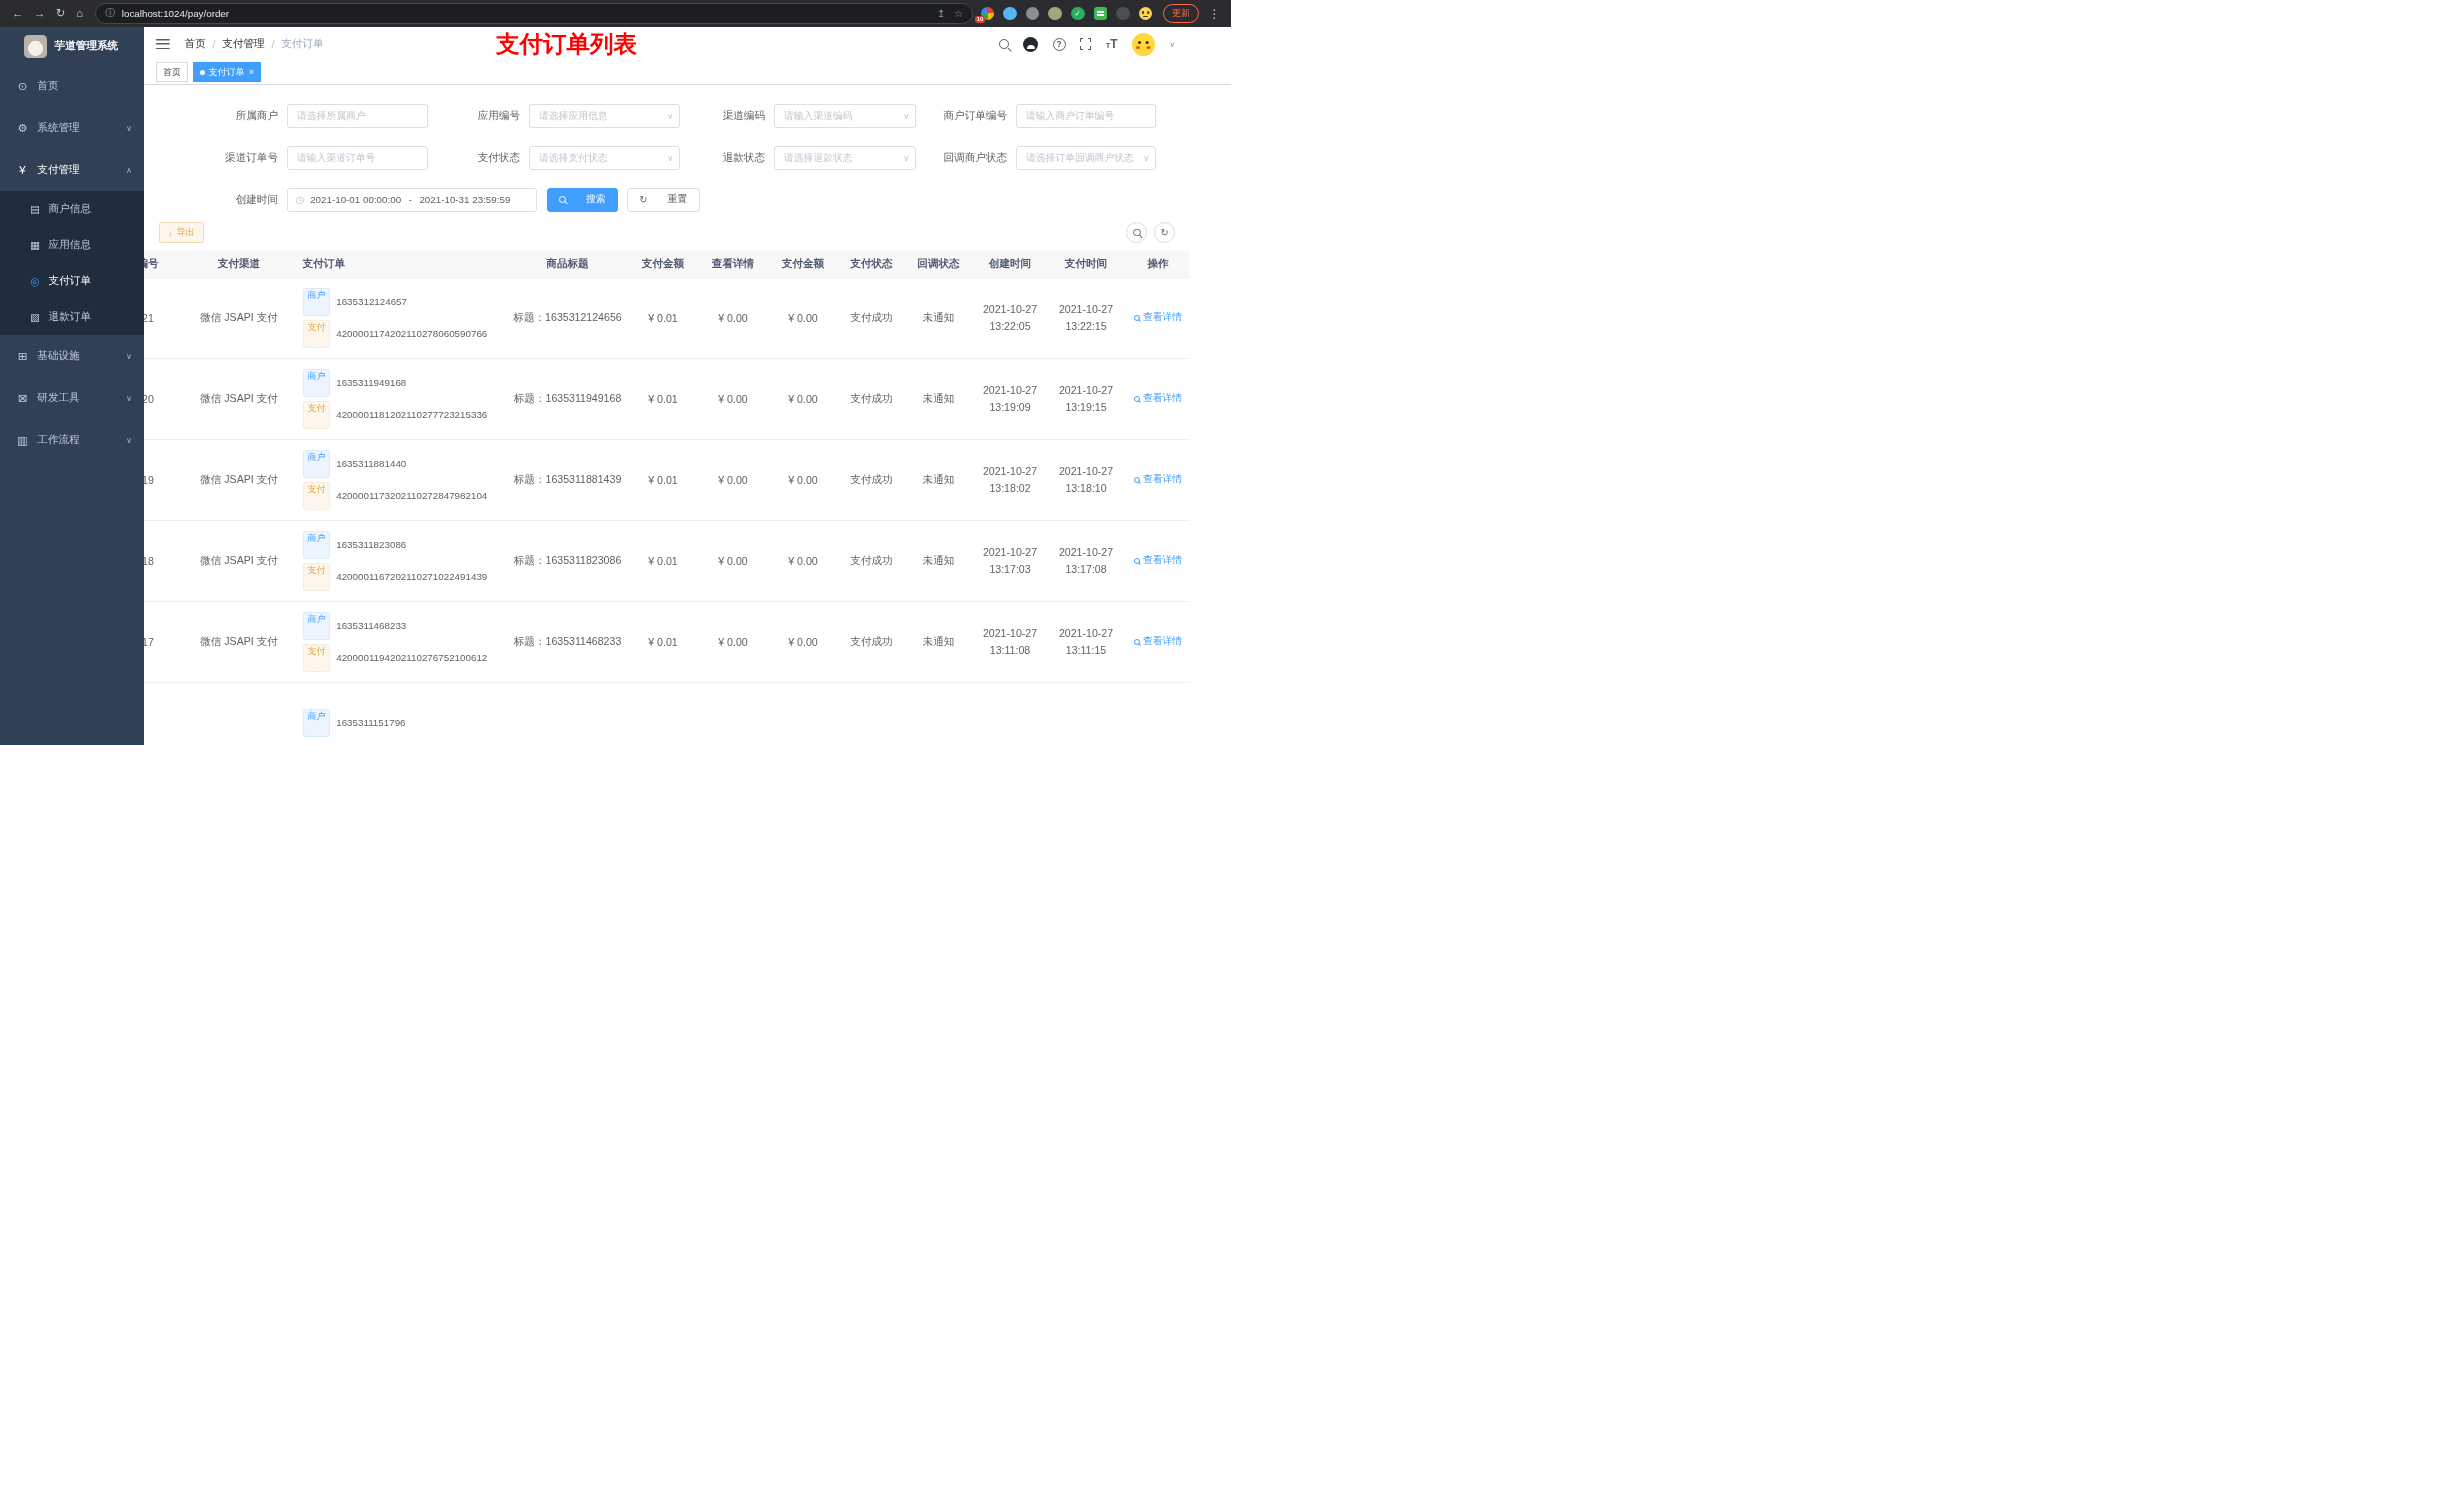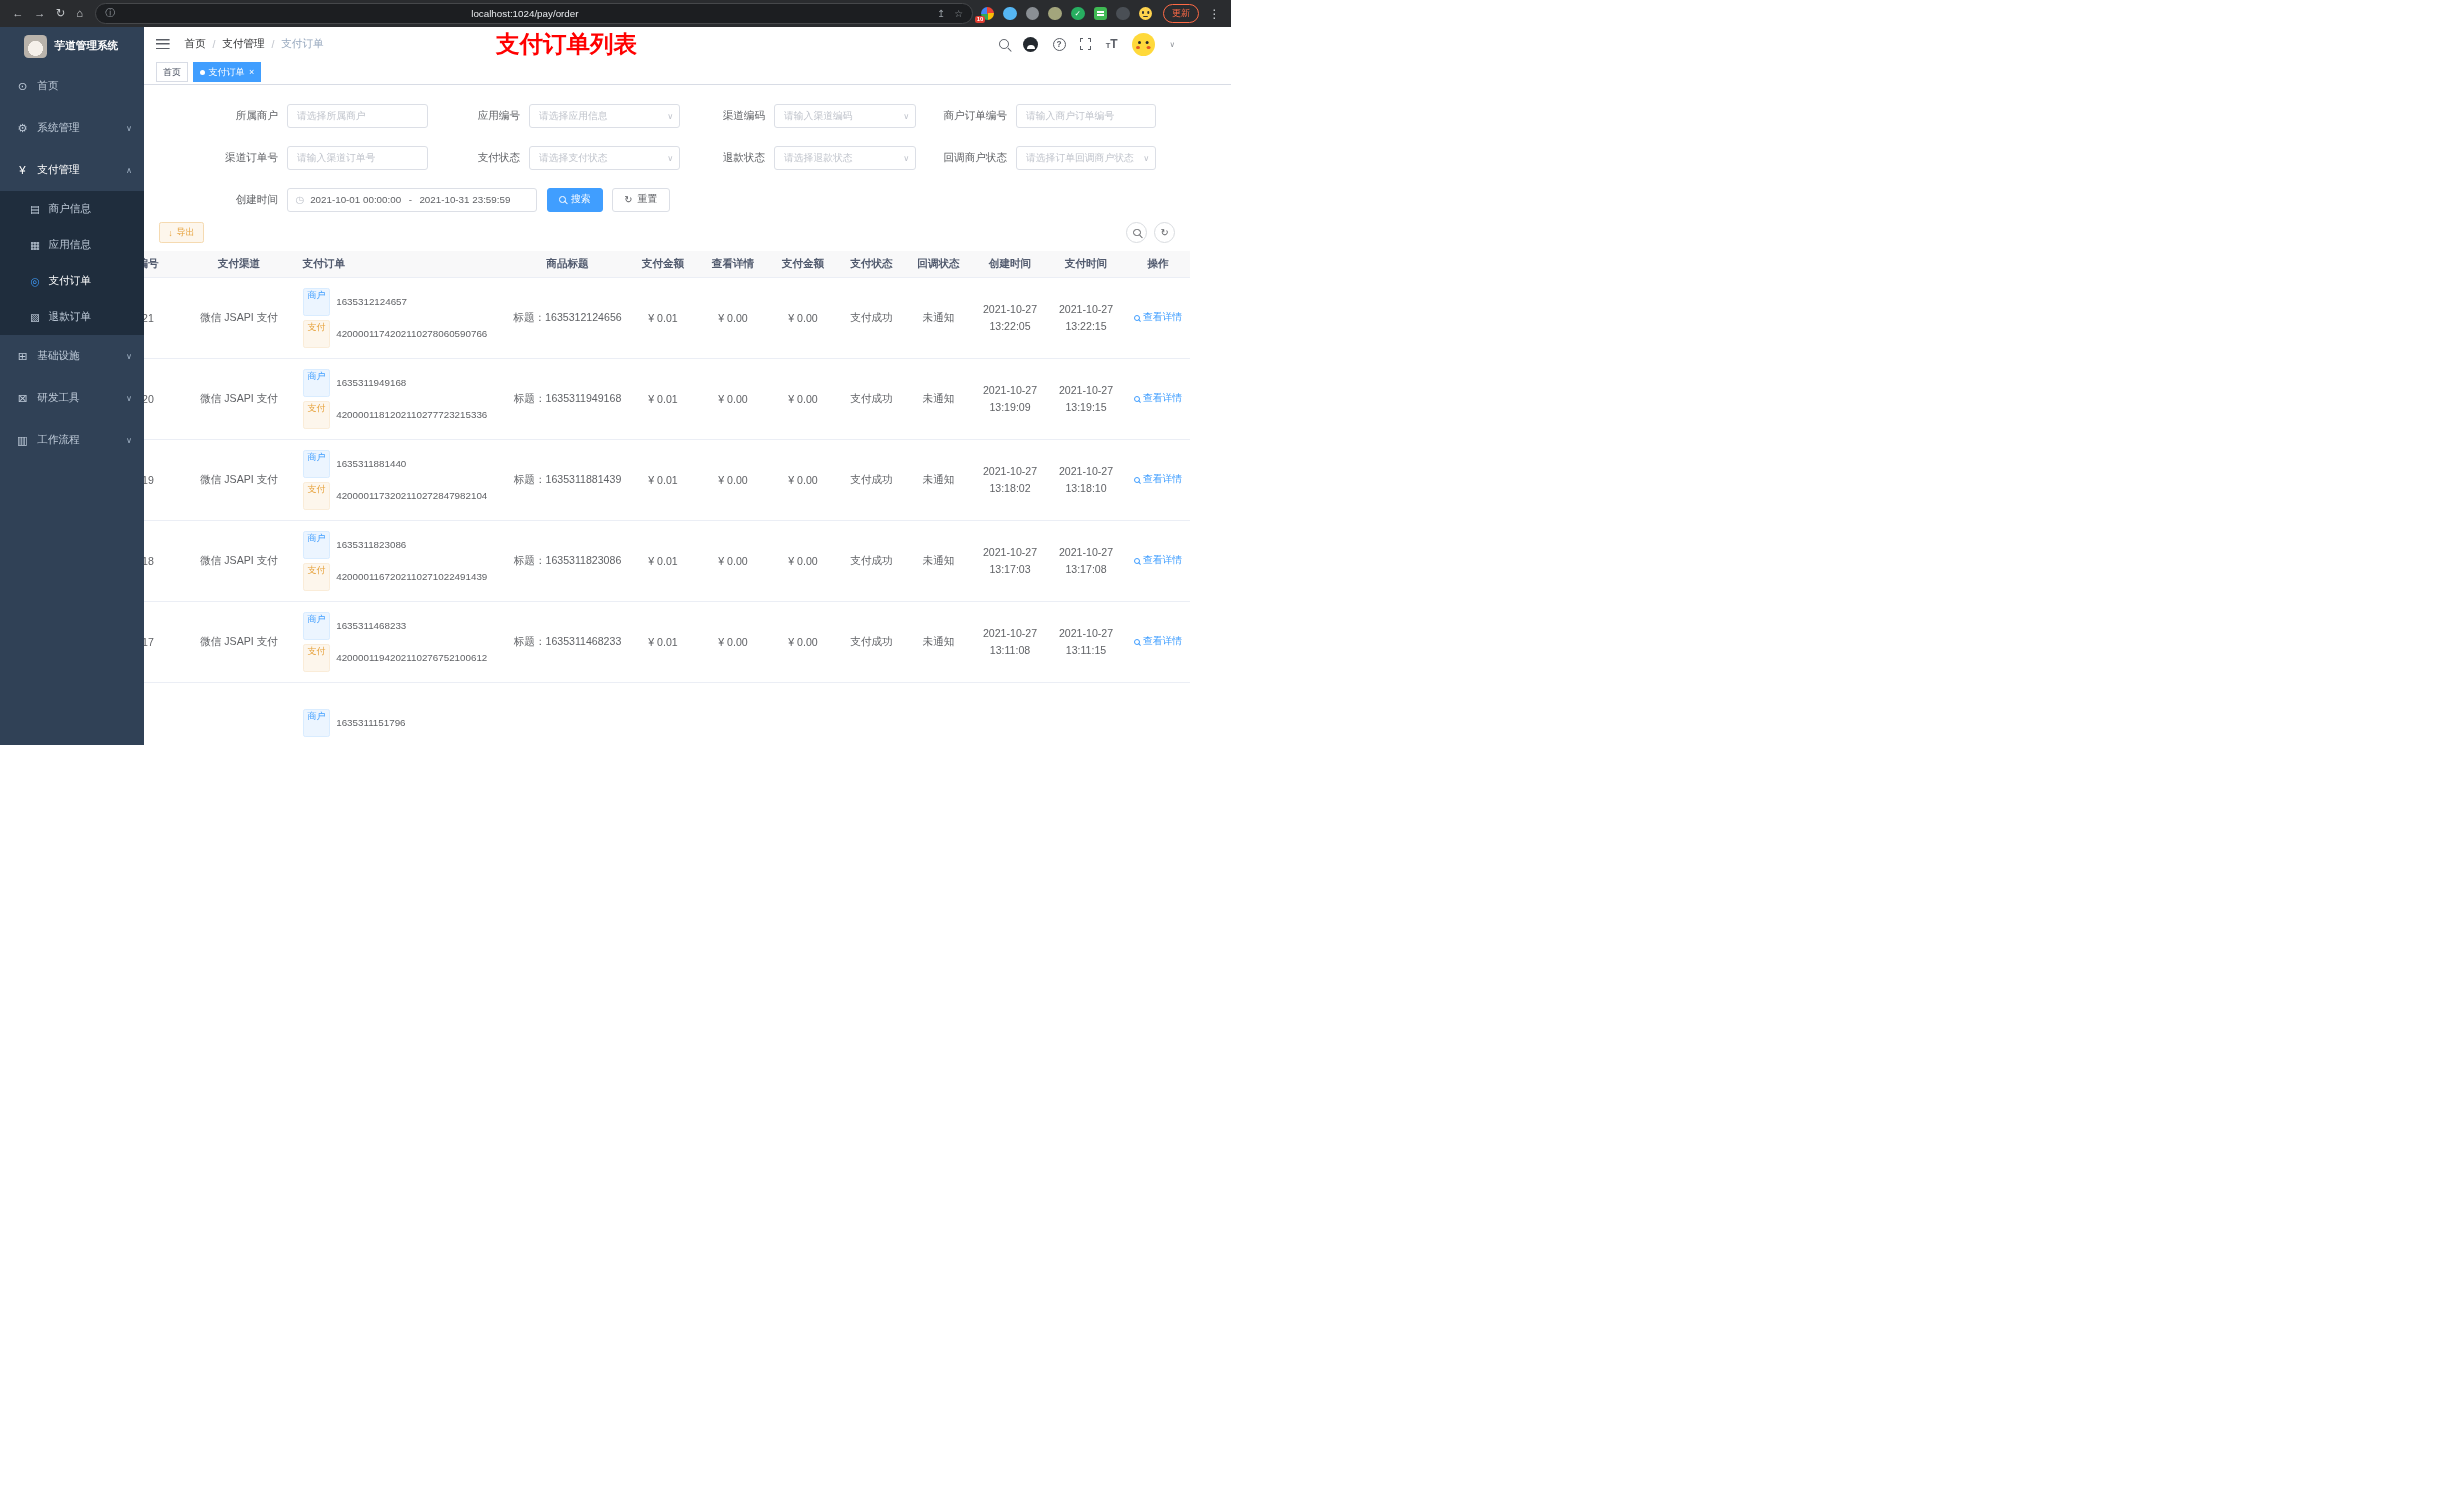--- a/index.html
+++ b/index.html
@@ -7,21 +7,21 @@
   body { font-family:"Liberation Sans","DejaVu Sans",sans-serif; background:#fff; }
   .screen { position:relative; width:1231px; height:745px; overflow:hidden; background:#fff; }
 
   
   .browser-bar { height:27px; background:#2a2c2f; display:flex; align-items:center; padding:0 7.6px; }
   .nav-btns { display:flex; align-items:center; gap:10.6px; padding:0 4.5px; }
   .bicon { color:#c9cccf; font-size:11.4px; line-height:1; cursor:default; }
   .url-bar { flex:1; height:20.4px; background:#1c1e21; border:0.8px solid #46484b; border-radius:10.6px;
              display:flex; align-items:center; padding:0 9px; margin:0 7.6px; min-width:0; }
   .info-i { color:#9aa0a6; font-size:9.8px; }
-  .url-text { flex:1; color:#e8eaed; font-size:9.8px; margin-left:6.8px; white-space:nowrap; overflow:hidden;text-align:center; }
+  .url-text { flex:1; color:#e8eaed; font-size:9.8px; margin-left:6.8px; white-space:nowrap; overflow:hidden; }
   .url-side { color:#9aa0a6; font-size:9.8px; margin-left:9px; }
   .ext-row { display:flex; align-items:center; gap:9px; margin-right:4.5px; }
   .ext { width:13.6px; height:13.6px; border-radius:50%; position:relative; flex:none; }
   .ext-badge { position:absolute; bottom:-3px; left:-5.3px; background:#e03c31; color:#fff; font-size:6px;
                line-height:7.6px; padding:0 1.5px; border-radius:2.3px; font-weight:bold; }
   .ext-wheel { background:conic-gradient(#ea4335 0 25%, #fbbc05 0 50%, #34a853 0 75%, #4285f4 0); }
   .ext-blue { background:#55b6f3; }
   .ext-gray { background:#8a8f94; }
   .ext-olive { background:#a3a57c; }
   .ext-check { background:#27ae60; color:#fff; font-size:7.6px; display:flex; align-items:center; justify-content:center; }
@@ -108,21 +108,21 @@
             font-size:9.8px; color:#606266; outline:none; background:#fff;
             font-family:"Liberation Sans","DejaVu Sans",sans-serif; }
   .finput::placeholder { color:#c0c4cc; }
   .sel-caret { position:absolute; right:6.8px; top:50%; transform:translateY(-50%); color:#c0c4cc; font-size:8.3px; pointer-events:none; }
   .frow3 { display:flex; align-items:center; margin-bottom:10.6px; }
   .frow3 .flabel { width:79px; flex:none; margin-right:9px; }
   .date-range { width:250px; height:24px; border:0.8px solid #dcdfe6; border-radius:3px; display:flex;
                 align-items:center; padding:0 7.6px; gap:6px; font-size:9.8px; color:#606266; }
   .clock { color:#c0c4cc; font-size:9.8px; }
   .date-sep { color:#606266; margin:0 1.5px; }
-  .btn { height:24px; border-radius:3px; font-size:9.8px; display:inline-flex; align-items:center; gap:5px;
+  .btn { height:24px; border-radius:3px; font-size:9.8px; display:inline-flex; align-items:center; gap:20px;
          padding:0 11.4px; cursor:pointer; border:0.8px solid transparent;
          font-family:"Liberation Sans","DejaVu Sans",sans-serif; }
   .btn-primary { background:#409eff; border-color:#409eff; color:#fff; margin-left:9.8px; }
   .btn-plain { background:#fff; border-color:#dcdfe6; color:#606266; margin-left:9px; }
   .refresh-glyph { font-size:9.8px; line-height:1; }
 
   .toolbar-row { display:flex; align-items:center; justify-content:space-between; padding:0 56px 0 15px; margin-top:1.5px; }
   .btn-export { height:21px; border-radius:2.3px; font-size:9px; display:inline-flex; align-items:center; gap:3.8px;
                 padding:0 8.3px; background:#fdf6ec; border:0.8px solid #f5dab1; color:#e6a23c; cursor:pointer; }
   .mini-btns { display:flex; align-items:center; gap:6.8px; }

